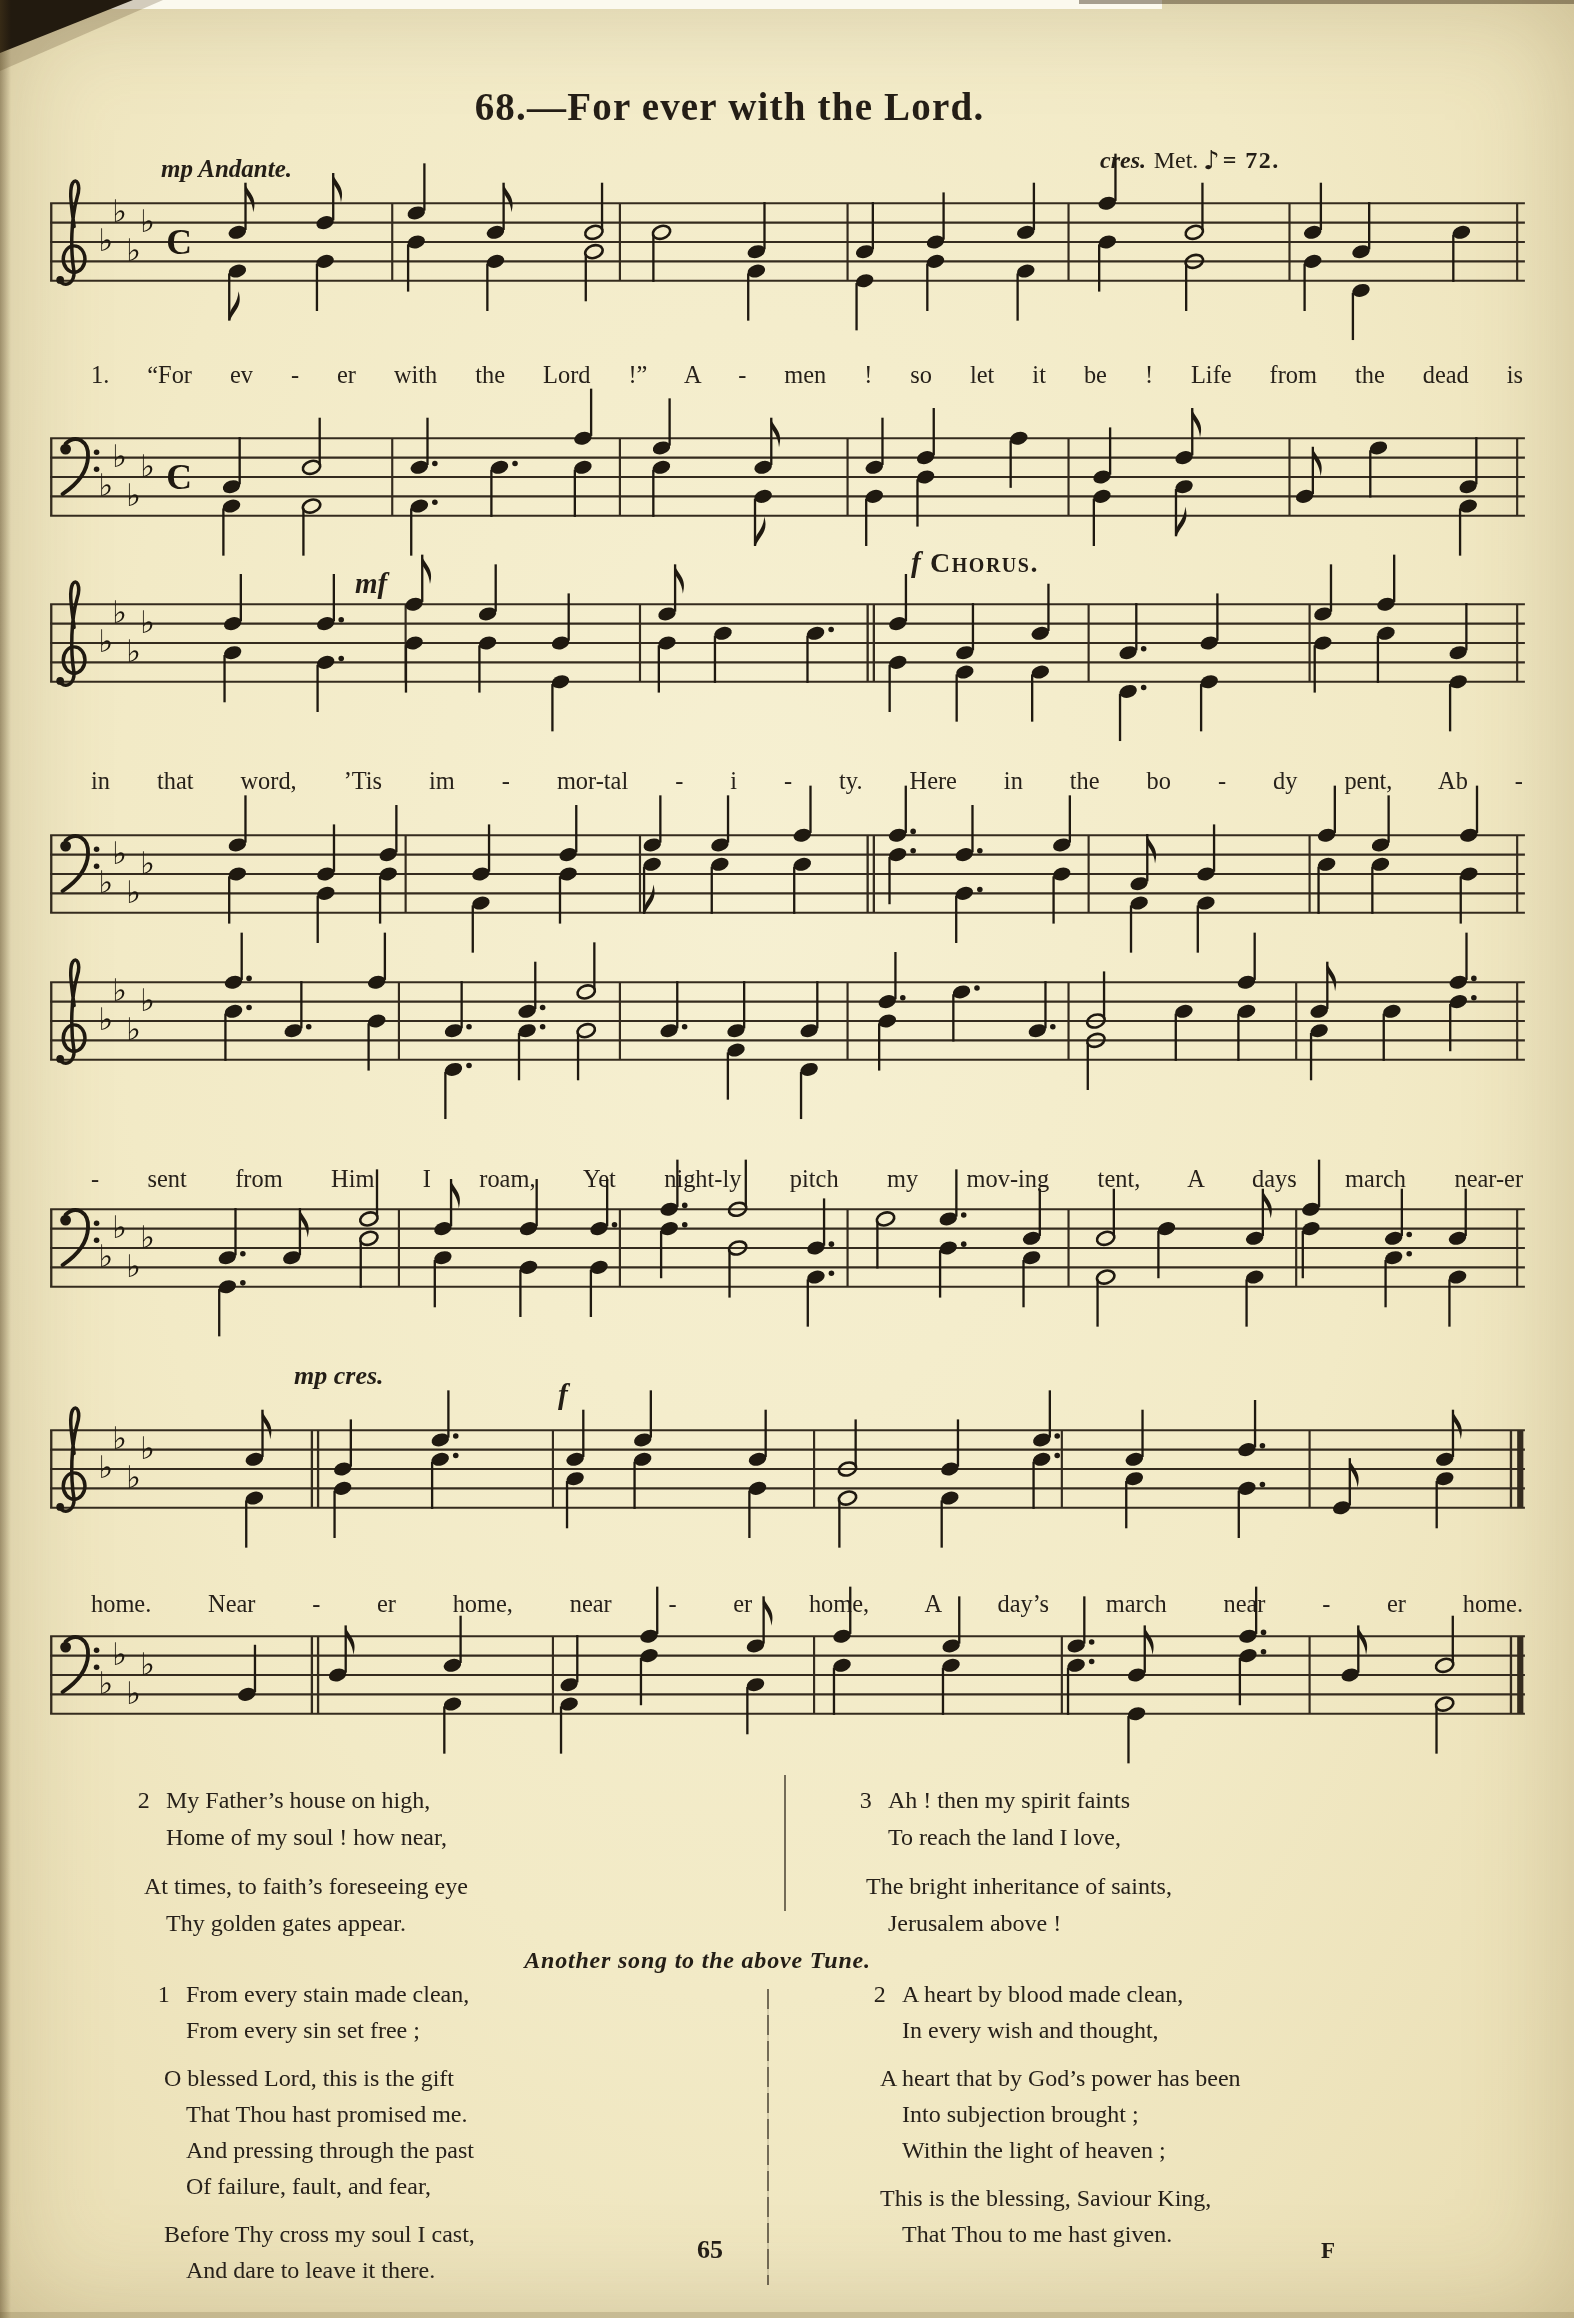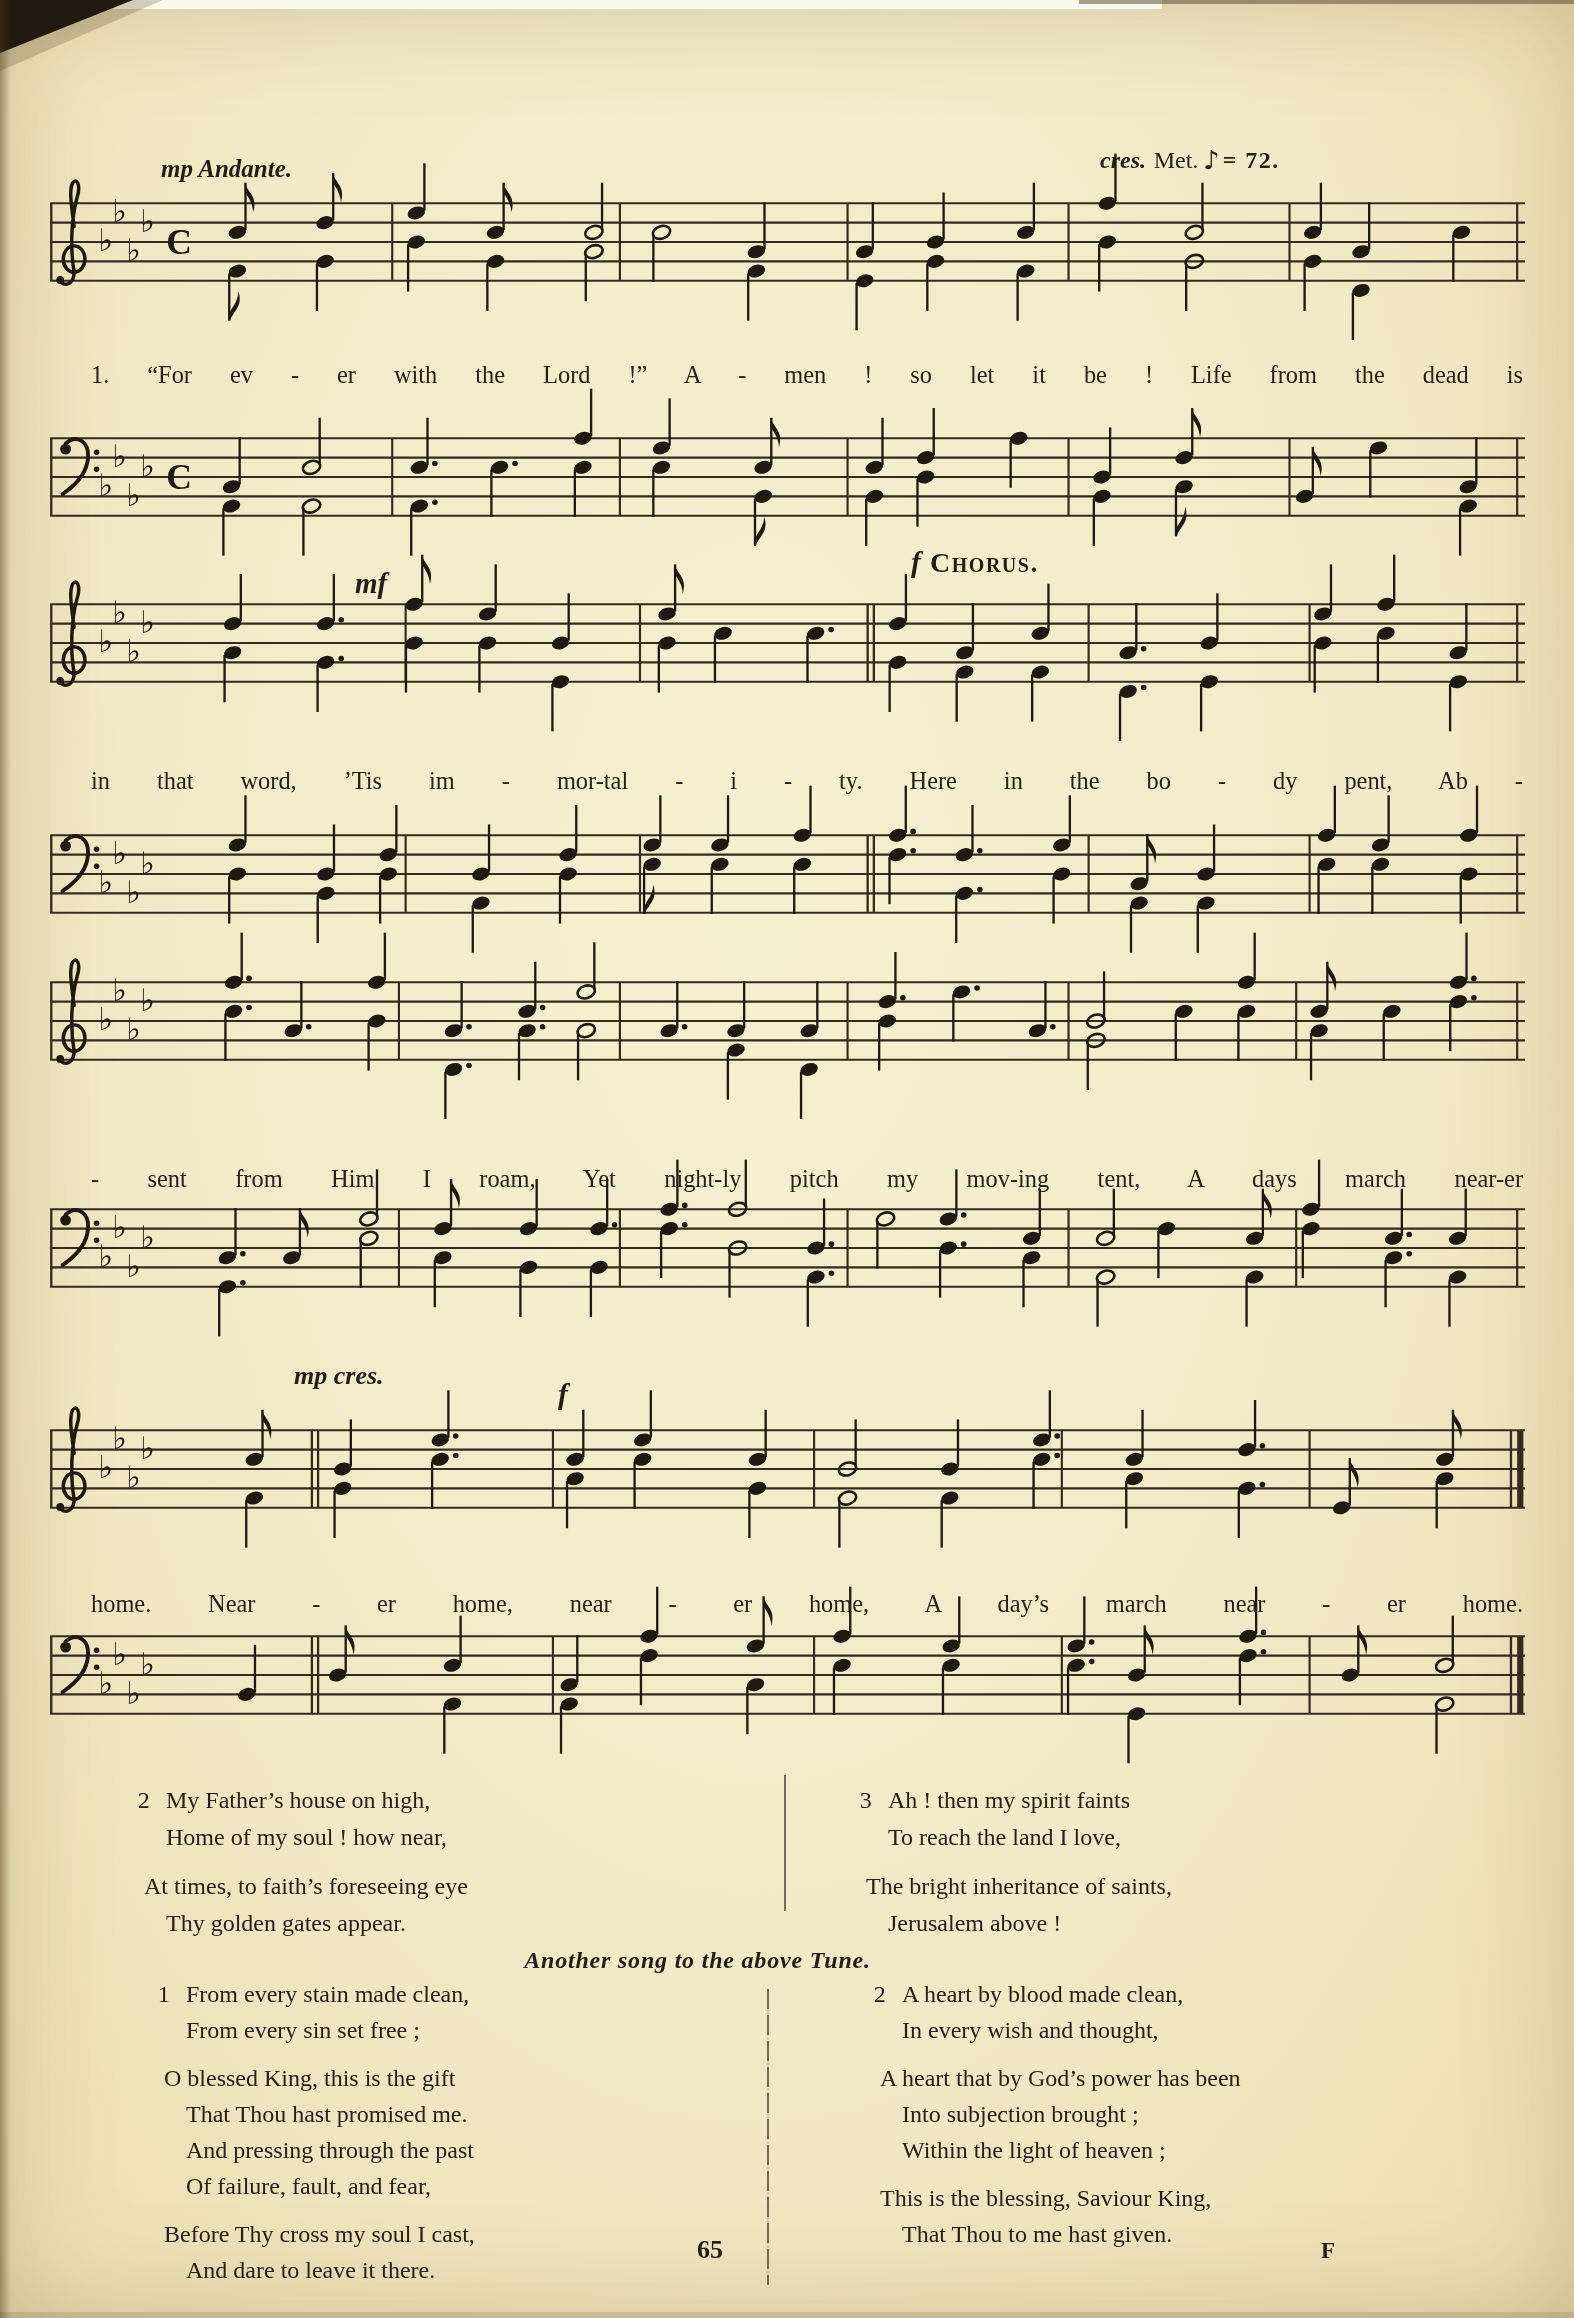--- a/index.html
+++ b/index.html
@@ -69,20 +69,21 @@
 <body>
 
 <div class="page">
   <div class="scan-top-white"></div>
   <div class="scan-corner-soft"></div>
   <div class="scan-corner"></div>
   <div class="scan-left-edge"></div>
   <div class="scan-top-right"></div>
   <div class="scan-bottom"></div>
 
+  <h1 class="title">68.—For ever with the Lord.</h1>
   <div class="tempo">mp Andante.</div>
   <div class="metro">
     <span class="it">cres.</span><span class="rm">Met.</span><span class="note-glyph">♪</span><span class="bold">= 72.</span>
   </div>
 
   <svg class="staff" id="st1t" viewBox="0 0 1903 240">
       <line x1="0" y1="70" x2="1903" y2="70" stroke="#342b1e" stroke-width="2.6"></line>
       <line x1="0" y1="95" x2="1903" y2="95" stroke="#342b1e" stroke-width="2.6"></line>
       <line x1="0" y1="120" x2="1903" y2="120" stroke="#342b1e" stroke-width="2.6"></line>
       <line x1="0" y1="145" x2="1903" y2="145" stroke="#342b1e" stroke-width="2.6"></line>
@@ -817,21 +818,21 @@
       <div class="vline out">The bright inheritance of saints,</div>
       <div class="vline">Jerusalem above !</div>
     </div>
   <div class="vdiv vd1"></div>
 
   <div class="interlude">Another song to the above Tune.</div>
 
   <div class="verse v-ll" id="v-ll">
       <div class="vline"><span class="vnum">1</span>From every stain made clean,</div>
       <div class="vline">From every sin set free ;</div>
-      <div class="vline out">O blessed King, this is the gift</div>
+      <div class="vline out">O blessed Lord, this is the gift</div>
       <div class="vline">That Thou hast promised me.</div>
       <div class="vline">And pressing through the past</div>
       <div class="vline">Of failure, fault, and fear,</div>
       <div class="vline out">Before Thy cross my soul I cast,</div>
       <div class="vline">And dare to leave it there.</div>
     </div>
   <div class="verse v-lr" id="v-lr">
       <div class="vline"><span class="vnum">2</span>A heart by blood made clean,</div>
       <div class="vline">In every wish and thought,</div>
       <div class="vline out">A heart that by God’s power has been</div>

